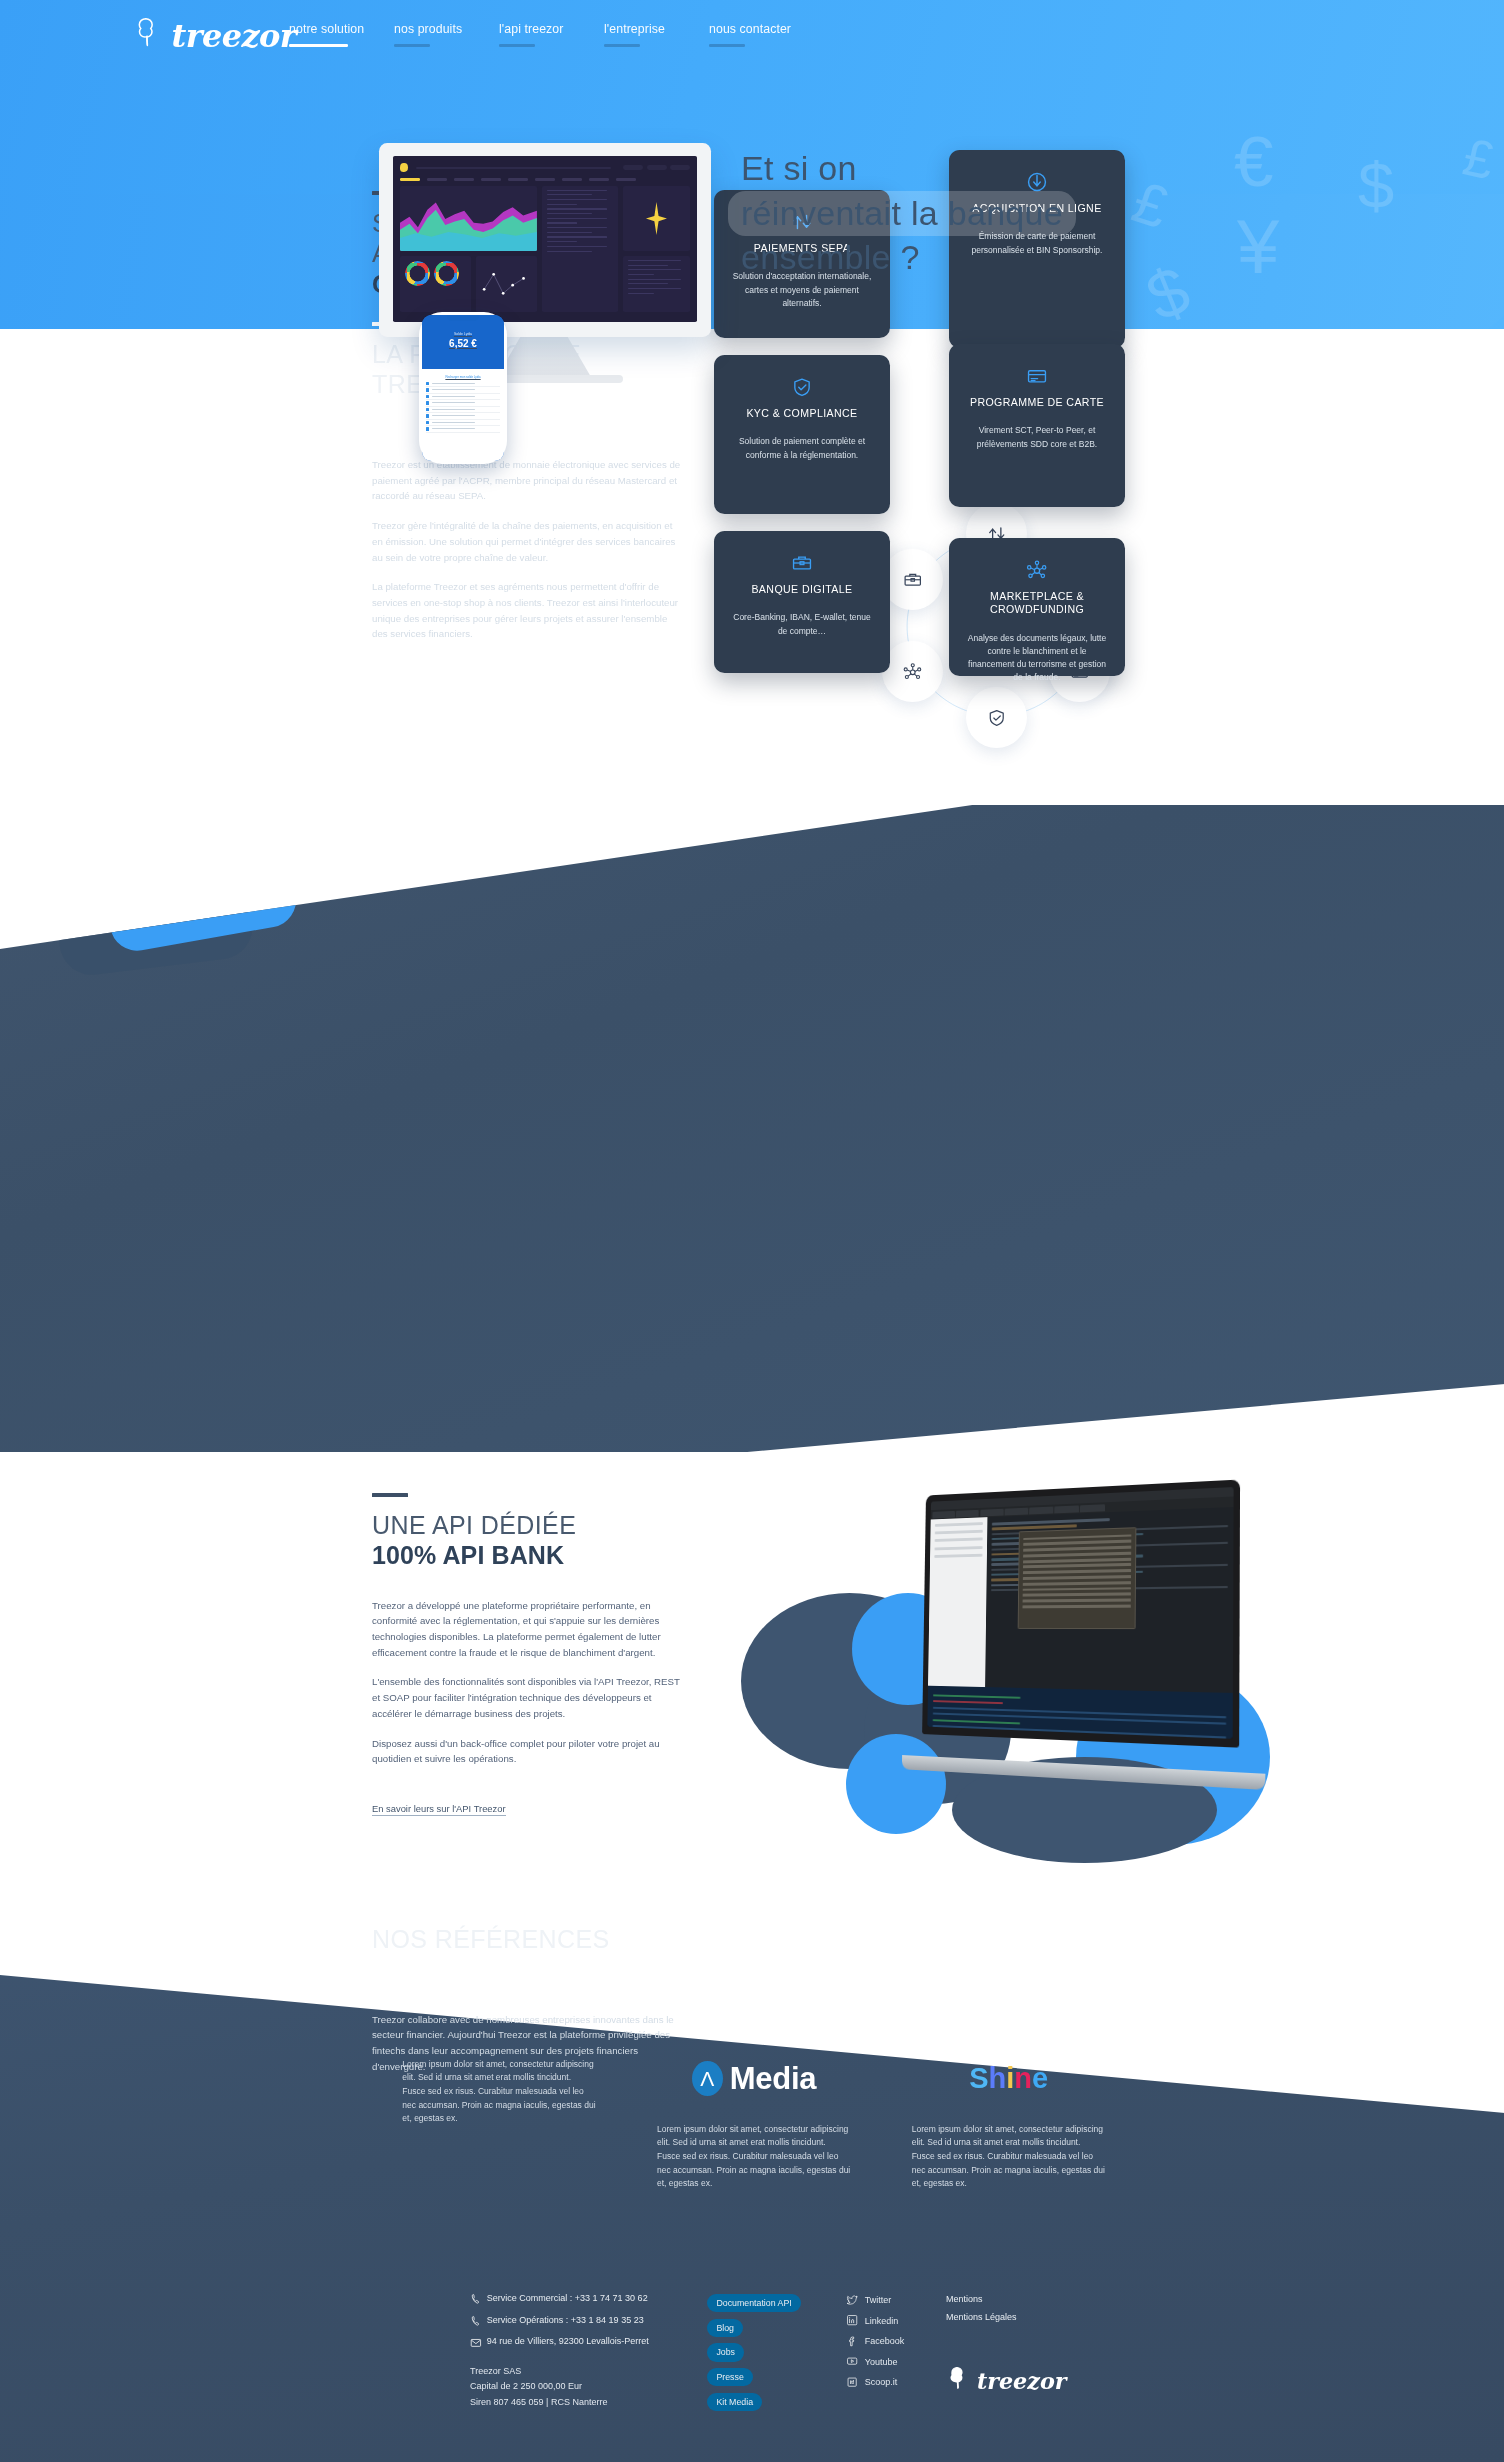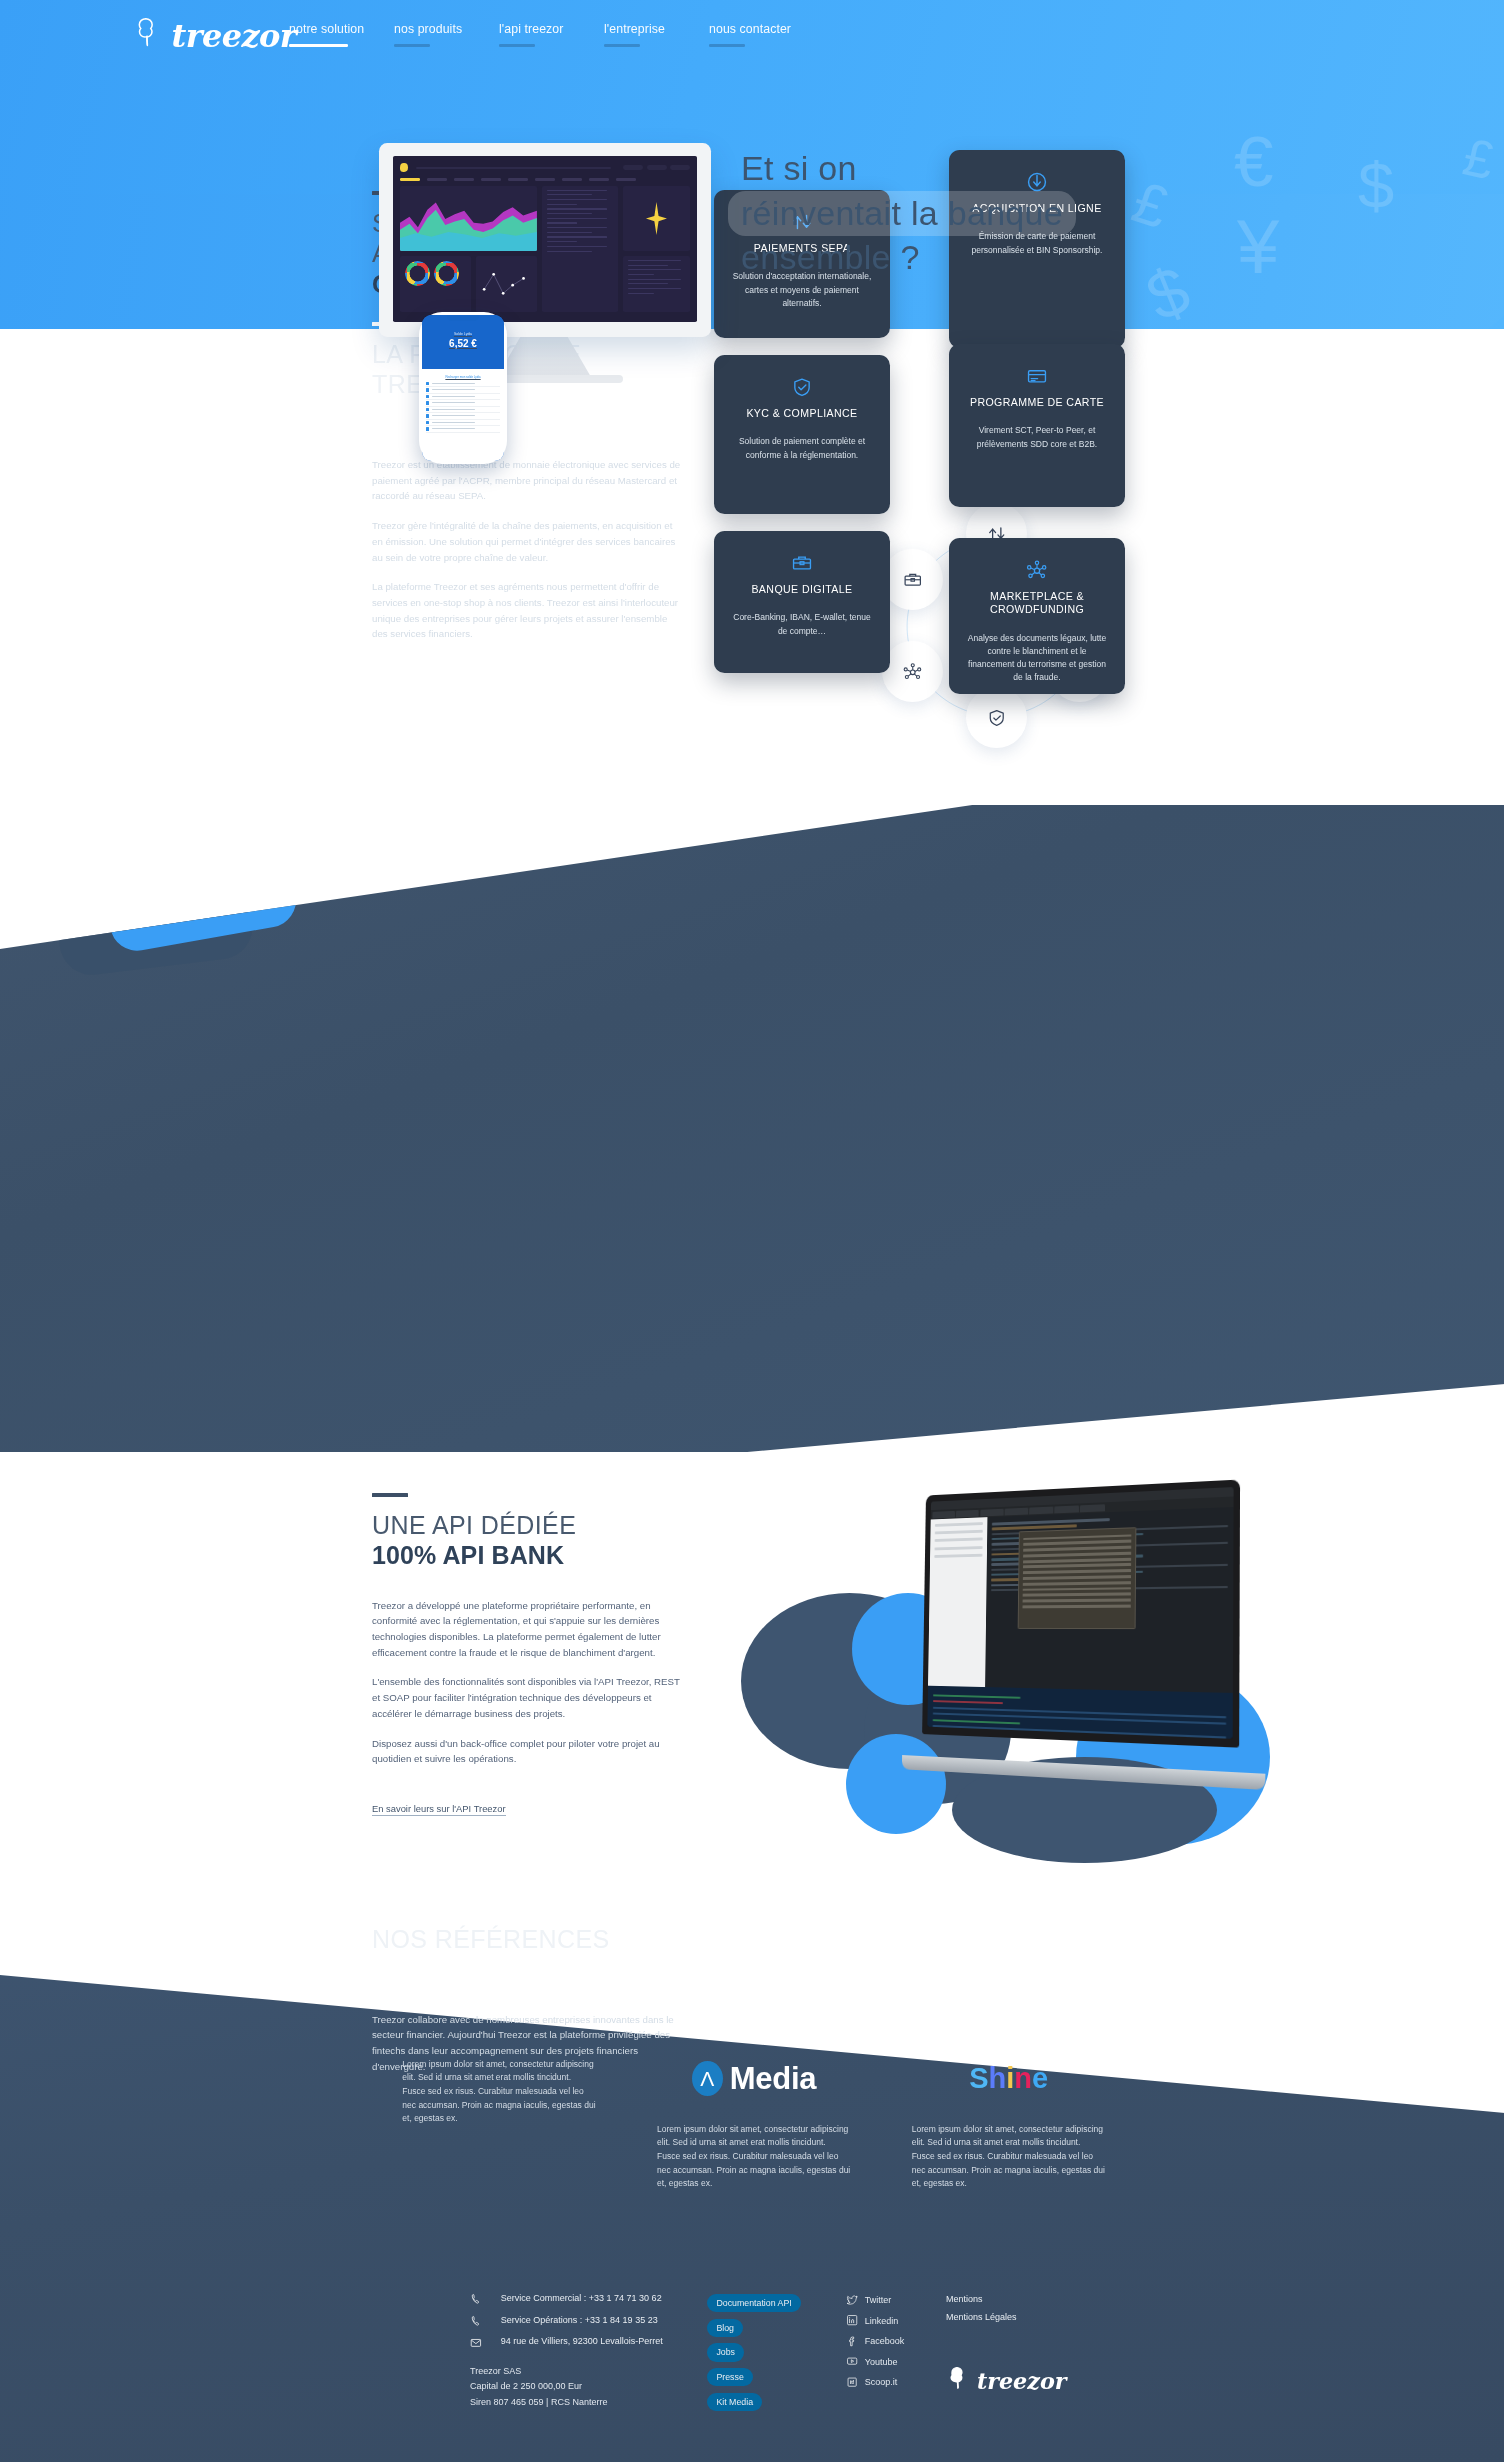--- a/index.html
+++ b/index.html
@@ -145,21 +145,21 @@
     text-align:center; color:#fff;
   }
   .card .c-ico { height:33px; display:flex; align-items:center; justify-content:center; }
   .card .c-title { font-size:10.6px; font-weight:400; letter-spacing:0.4px; margin-top:3.5px; line-height:1.25; }
   .card .c-desc { font-size:8.5px; line-height:1.55; color:#d9e1e9; margin-top:15.3px; }
   .card.p1 { left:0px;   top:40px;  height:148px; }
   .card.p2 { left:235px; top:0px;   height:198px; }
   .card.p3 { left:0px;   top:205px; height:159px; }
   .card.p4 { left:235px; top:194px; height:163px; }
   .card.p5 { left:0px;   top:381px; height:142px; }
-  .card.p6 { left:235px; top:388px; height:156px; }
+  .card.p6 { left:235px; top:388px; height:138px; }
 
   
   .api-white {
     position:absolute; left:0; top:1384px; width:1505px; height:470px; background:#fff; z-index:6;
     clip-path: polygon(0 135px, 100% 0, 100% 100%, 0 100%);
   }
   .s3-text { position:absolute; left:372px; top:1493px; width:317px; z-index:10; }
   .s3-head { margin-top:13px; }
   .s3-copy { margin-top:27px; }
   .link-more { display:inline-block; margin-top:36px; font-size:9.4px; color:#44566d; border-bottom:0.6px solid #9fb0c2; padding-bottom:1.2px; cursor:pointer; }
@@ -213,21 +213,21 @@
   .lydia-badge { width:31px; height:35px; border-radius:50%; background:#1b7ec4; display:flex; align-items:center; justify-content:center;
                  color:#fff; font-size:21px; font-weight:300; margin-right:7px; }
   .lydia-word { font-size:31px; font-weight:700; color:#fff; letter-spacing:-0.3px; }
   .shine-word { font-size:29px; font-weight:700; letter-spacing:0px; }
   .shine-word span { display:inline-block; }
 
   
   .footer { position:absolute; left:0; top:2281px; width:1505px; height:182px; z-index:20; color:#e3e9ef; }
   .f-col { position:absolute; }
   .f-contact { left:470px; top:11.8px; width:247px; }
-  .f-row { display:flex; align-items:flex-start; gap:19px; margin-bottom:9.4px; font-size:9px; color:#e8edf2; }
+  .f-row { display:flex; align-items:flex-start; gap:5px; margin-bottom:9.4px; font-size:9px; color:#e8edf2; }
   .f-ico { width:11.8px; height:11.8px; flex:none; margin-top:0.6px; }
   .f-legal { margin-top:15.3px; font-size:9px; line-height:1.7; color:#e1e7ee; }
   .f-pills { left:707px; top:13px; width:135px; }
   .pill { background:#0369a1; border-radius:9.4px; padding:4.1px 9.4px; font-size:8.8px; color:#e8edf2;
           display:inline-block; margin-bottom:6.5px; cursor:pointer; }
   .f-social { left:846px; top:13px; width:135px; }
   .soc { display:flex; align-items:center; gap:6.5px; margin-bottom:8.2px; font-size:9px; cursor:pointer; }
   .soc .sico { width:12.3px; height:12.3px; flex:none; }
   .f-links { left:946px; top:13px; width:176px; }
   .f-link { font-size:9px; margin-bottom:8.2px; cursor:pointer; color:#e8edf2; }

